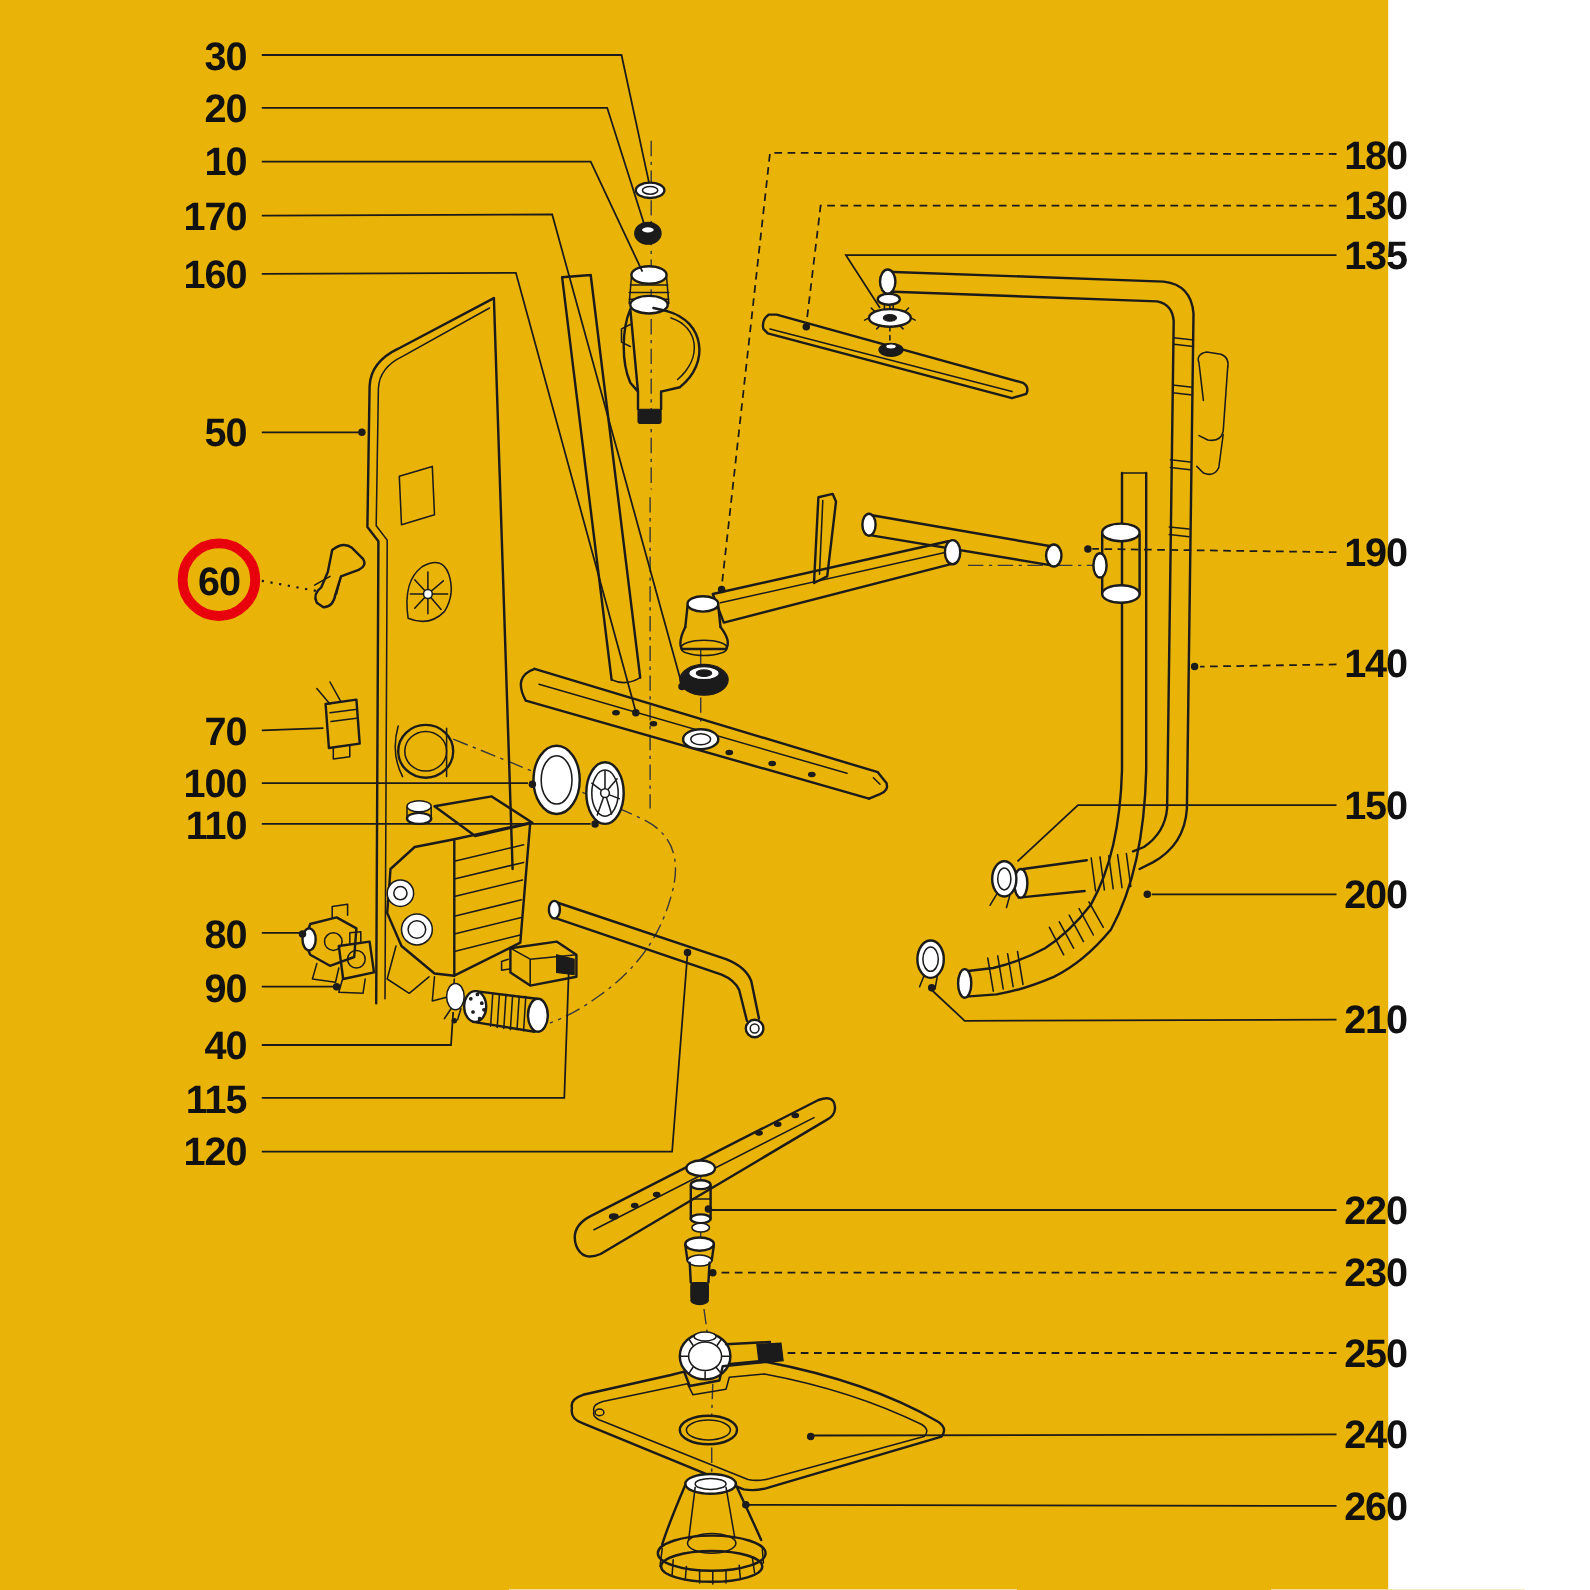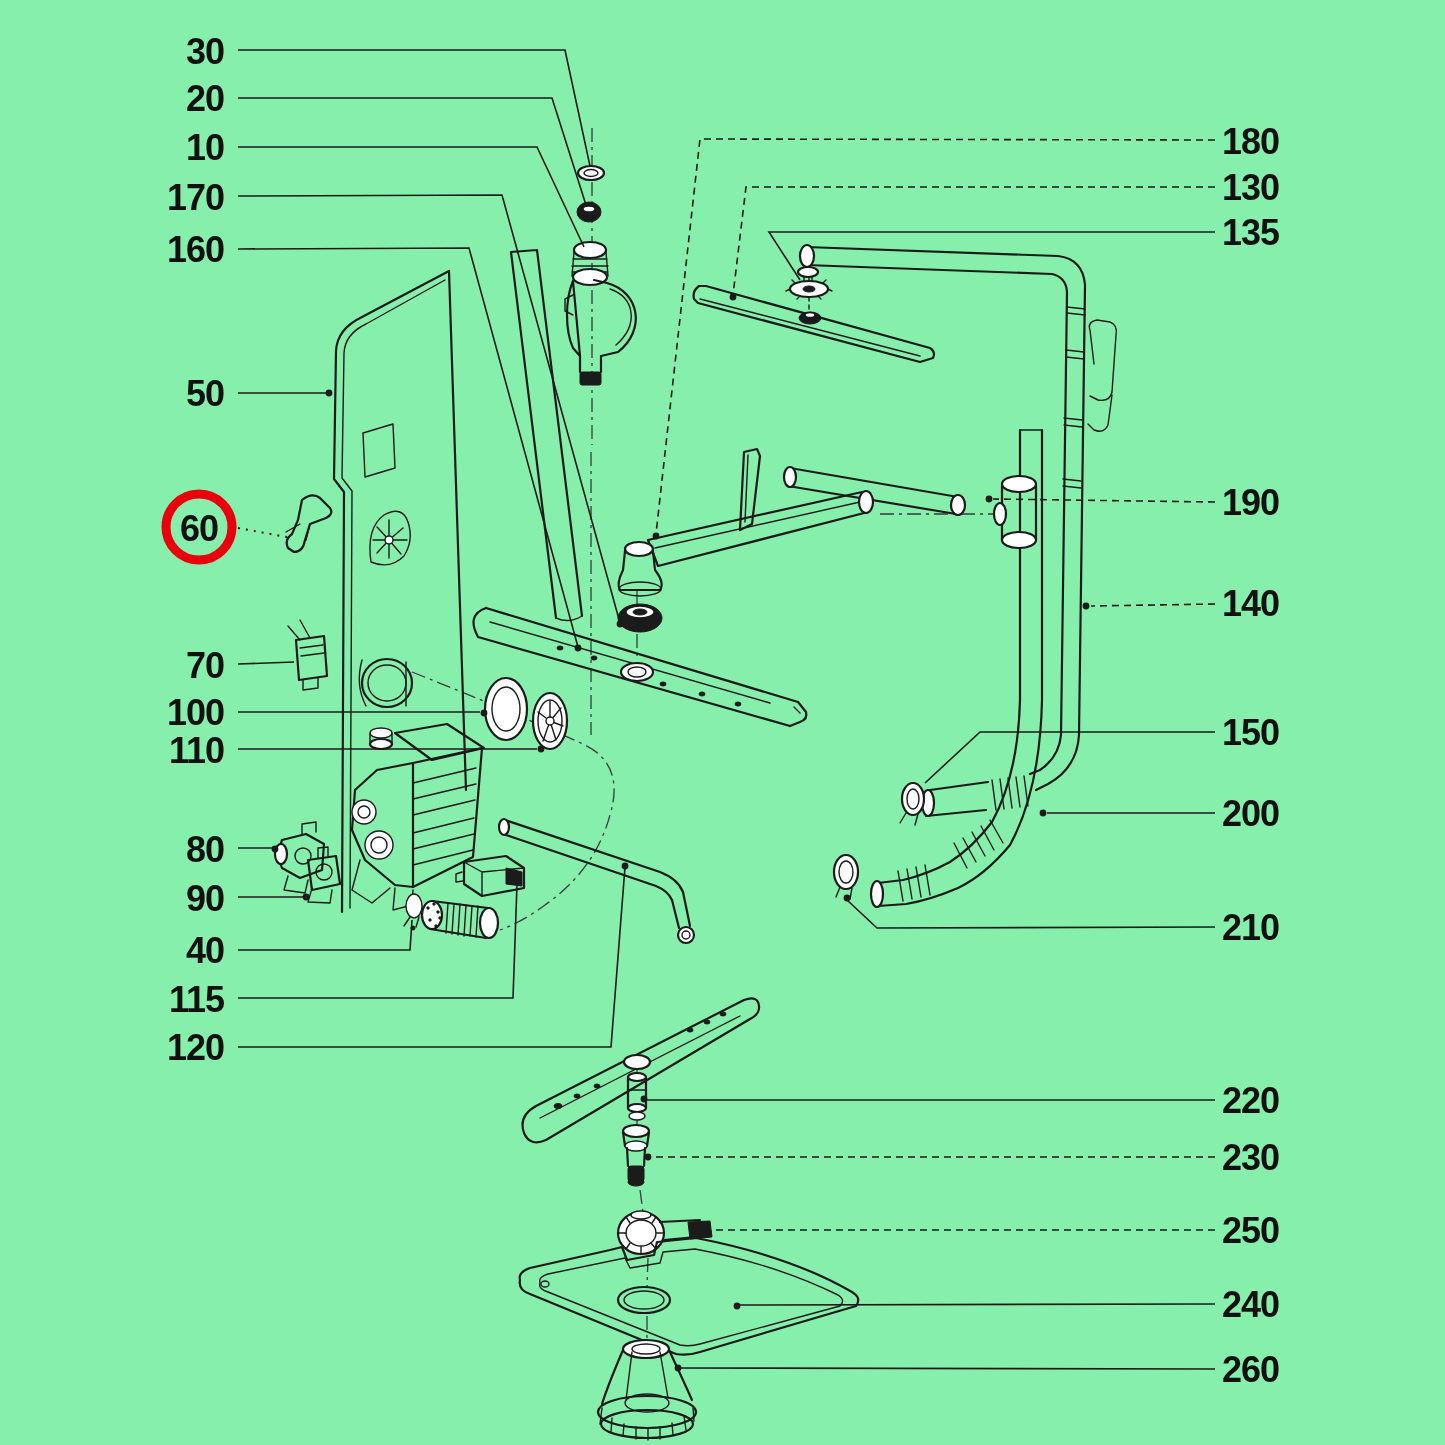--- a/index.html
+++ b/index.html
@@ -1,16 +1,16 @@
 <!DOCTYPE html>
 <html><head>
 <meta charset="utf-8">
 <style>
   html,body{margin:0;padding:0;background:#ffffff;}
-  #stage{width:1445px;height:1445px;position:relative;background:#86efac;font-family:"Liberation Sans",sans-serif;}
+  #stage{width:1262px;height:1445px;position:relative;background:#eab308;font-family:"Liberation Sans",sans-serif;}
   svg text.part-label{font-family:"Liberation Sans","DejaVu Sans",sans-serif;font-weight:bold;font-size:36px;letter-spacing:-1px;fill:#111;}
   .ln{fill:none;stroke:#1b1b1b;stroke-width:2.2;stroke-linecap:round;stroke-linejoin:round;}
   .tn{fill:none;stroke:#1b1b1b;stroke-width:1.4;stroke-linecap:round;stroke-linejoin:round;}
   .dk{fill:#1b1b1b;stroke:#1b1b1b;stroke-width:1;}
   .wh{fill:#ffffff;stroke:#1b1b1b;stroke-width:2.2;}
   .whtn{fill:#ffffff;stroke:#1b1b1b;stroke-width:1.4;}
   .leader{fill:none;stroke:#1b1b1b;stroke-width:1.6;}
   .leader.dashed{stroke-dasharray:7 5;}
   .leader.dotted{stroke-dasharray:2 6;stroke-width:2;}
   .axis{fill:none;stroke:#3a3a3a;stroke-width:1.3;stroke-dasharray:14 5 3 5;}

